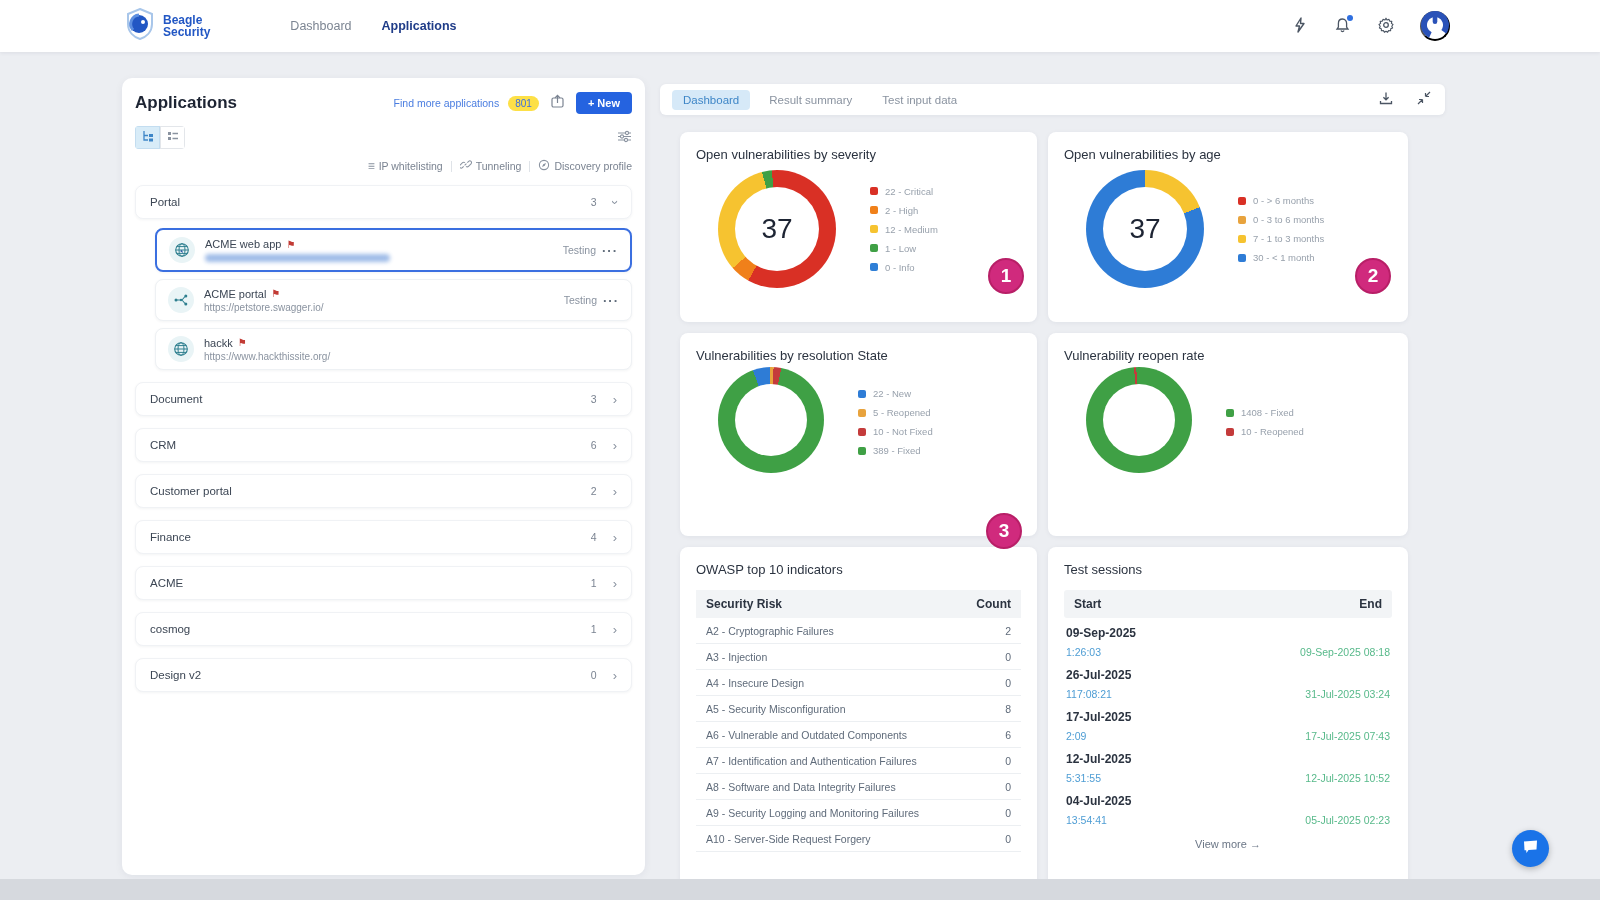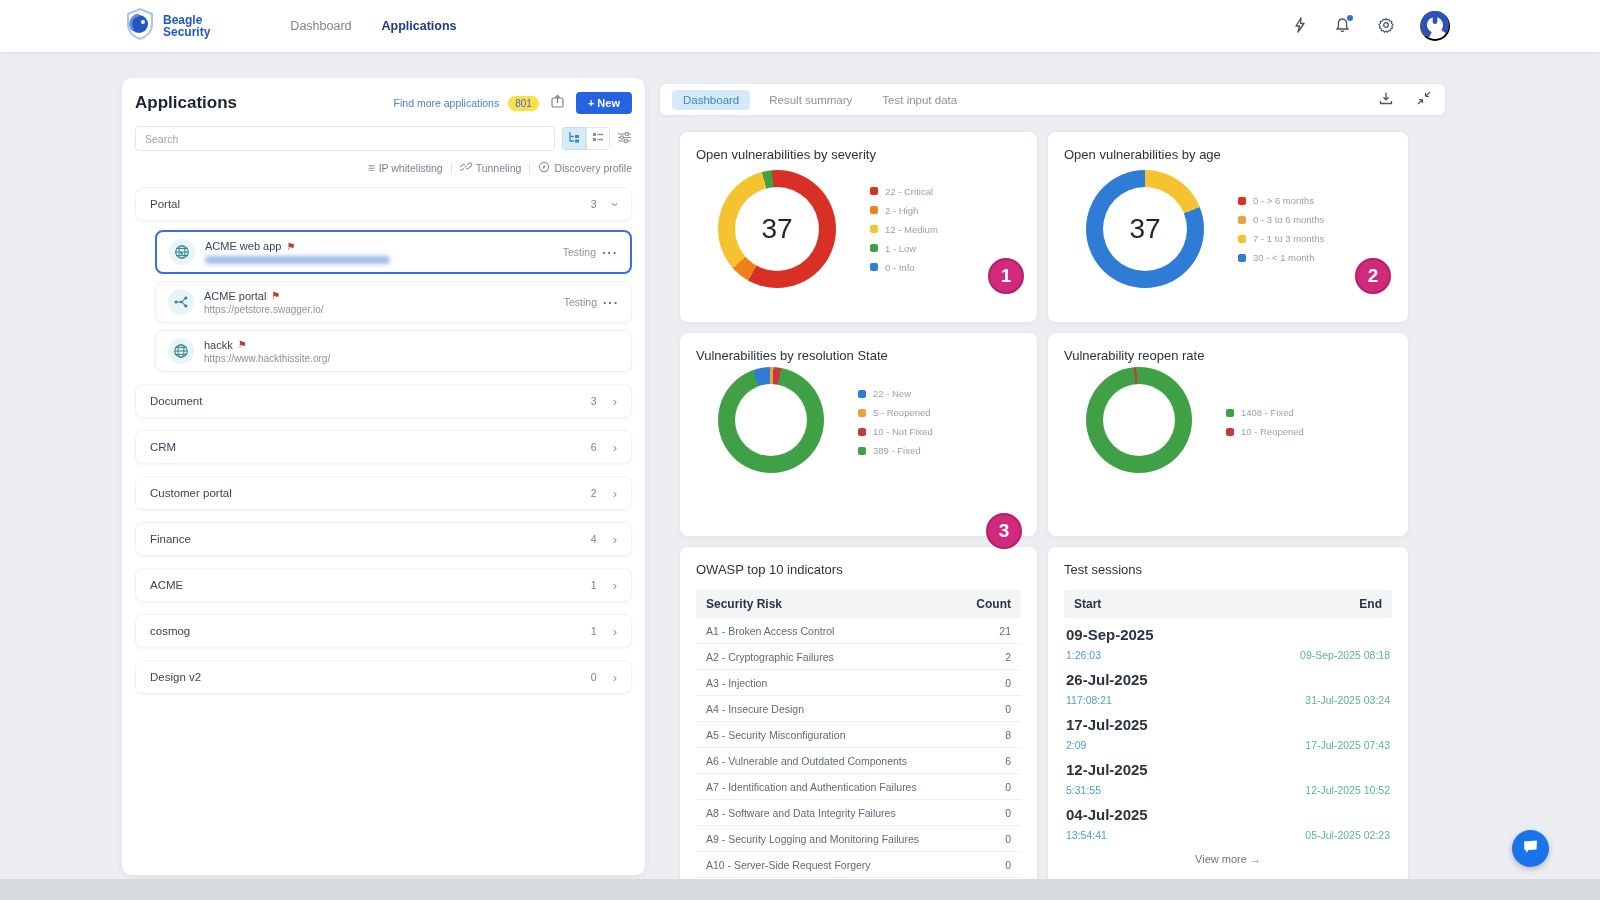--- a/index.html
+++ b/index.html
@@ -100,21 +100,21 @@
   .owasp-table th { background:#f2f4f6; font-size:12px; color:#2b3340; text-align:left; padding:7px 10px; }
   .owasp-table th:last-child { text-align:right; }
   .owasp-table td { font-size:10.5px; color:#5f6b7a; padding:6.5px 10px; border-bottom:1px solid #eceff2; }
   .owasp-table td:last-child { text-align:right; }
 
   .sessions-card { height:372px; }
   .sess-head { display:flex; background:#f2f4f6; border-radius:3px; margin-top:13px; padding:7px 10px;
     font-size:12px; color:#2b3340; font-weight:bold; }
   .sess-head span:last-child { margin-left:auto; }
   .sess-row { padding:8px 2px 2px 2px; }
-  .sess-date { font-size:15px; font-weight:bold; color:#2b3340; }
+  .sess-date { font-size:12px; font-weight:bold; color:#2b3340; }
   .sess-times { display:flex; margin-top:6px; font-size:10.5px; }
   .sess-duration { color:var(--dur,#4e9dd4); }
   .sess-end { margin-left:auto; color:var(--end,#57b98a); }
   .view-more { display:block; text-align:center; margin-top:10px; font-size:11px; color:#6b7686;
     text-decoration:none; cursor:pointer; }
 
   .anno { position:absolute; width:36px; height:36px; border-radius:50%; background:var(--anno,#d02a7d);
     border:2px solid #b81f67; color:#fff; font-size:19px; font-weight:bold; display:flex; align-items:center;
     justify-content:center; z-index:30; }
   .chat-fab { position:absolute; left:1512px; top:830px; width:37px; height:37px; border-radius:50%;
@@ -192,21 +192,20 @@
               <rect x="2" y="4" width="11" height="9" rx="1.5" fill="none" stroke="#7a8391" stroke-width="1.2"></rect>
               <path d="M7.5 9 V1.5 M5 3.8 L7.5 1.3 L10 3.8" fill="none" stroke="#7a8391" stroke-width="1.2"></path>
             </svg>
         </span>
       </button>
       <button class="btn-new">+ New</button>
     </div>
   </div>
 
   <div class="search-row">
-    <input class="search-input" value="" placeholder="Search" style="">
     <div class="view-toggle">
       <button class="toggle-btn active">
         <span>
           <svg width="12" height="12" viewBox="0 0 12 12">
               <path d="M2 1 V10 H6 M2 5.5 H6" fill="none" stroke="#3e86c7" stroke-width="1.3"></path>
               <rect x="7" y="4" width="4" height="3" fill="#3e86c7"></rect>
               <rect x="7" y="8.5" width="4" height="3" fill="#3e86c7"></rect>
             </svg>
         </span>
       </button>
@@ -520,24 +519,20 @@
       <div class="card-title">OWASP top 10 indicators</div>
       <table class="owasp-table">
         <thead>
           <tr>
             <th>Security Risk</th>
             <th>Count</th>
           </tr>
         </thead>
         <tbody>
 
-        <tr>
-            <td>A1 - Broken Access Control</td>
-            <td>21</td>
-          </tr>
             <tr>
             <td>A2 - Cryptographic Failures</td>
             <td>2</td>
           </tr>
             <tr>
             <td>A3 - Injection</td>
             <td>0</td>
           </tr>
             <tr>
             <td>A4 - Insecure Design</td>

